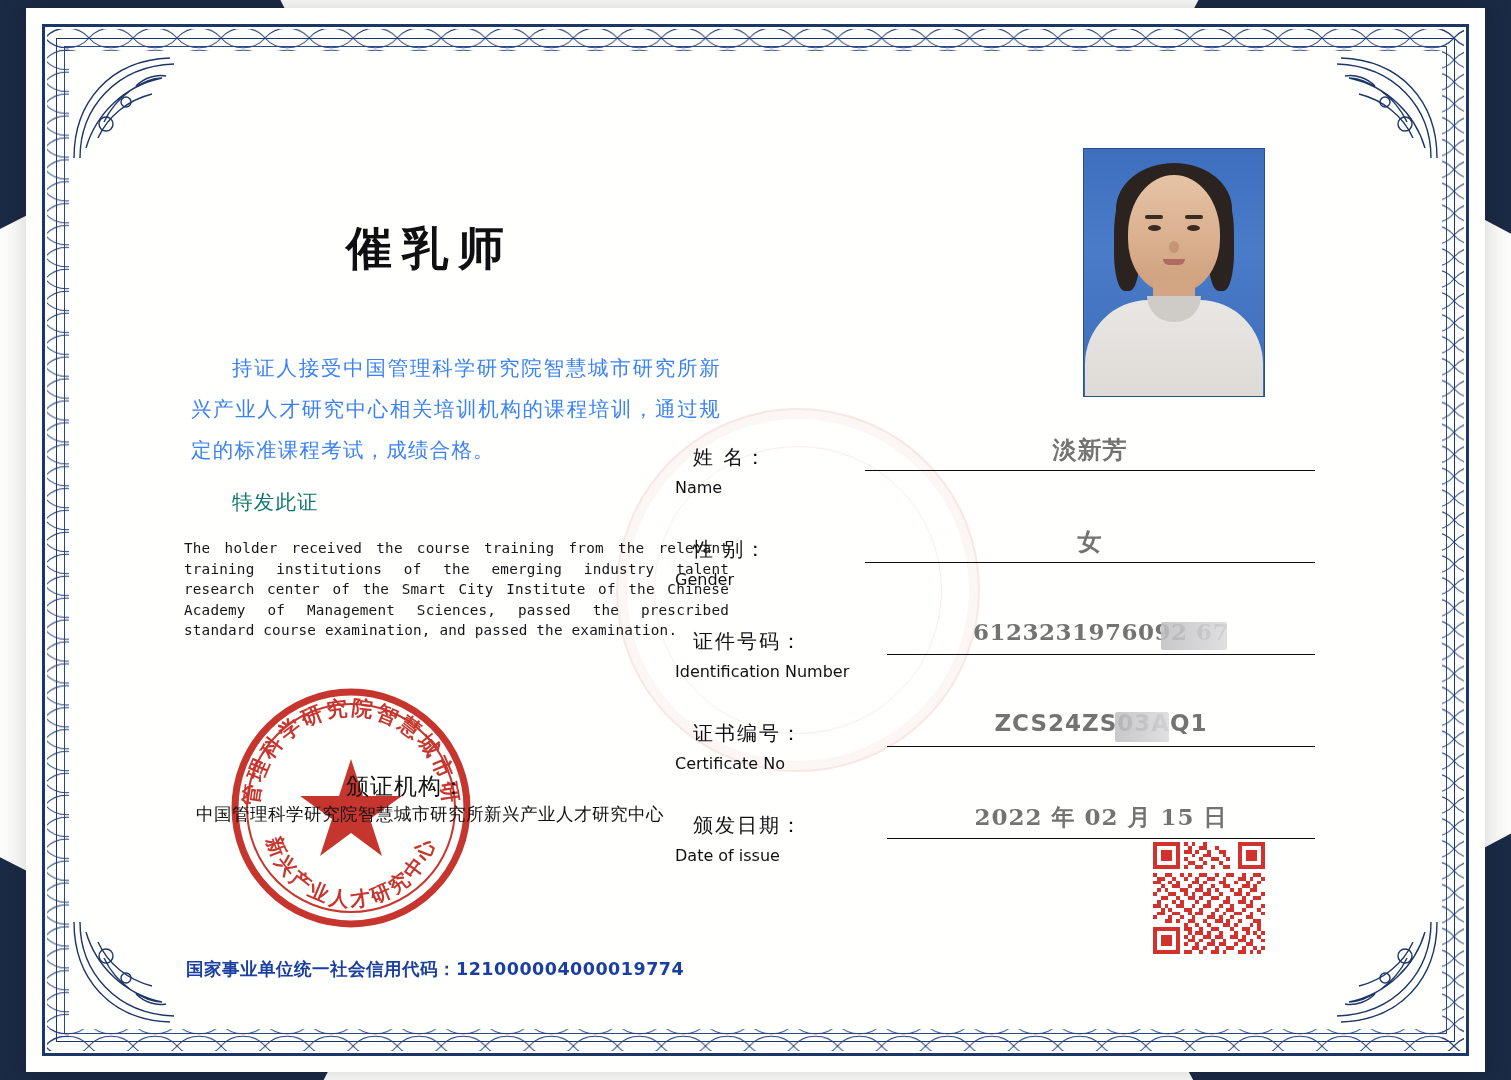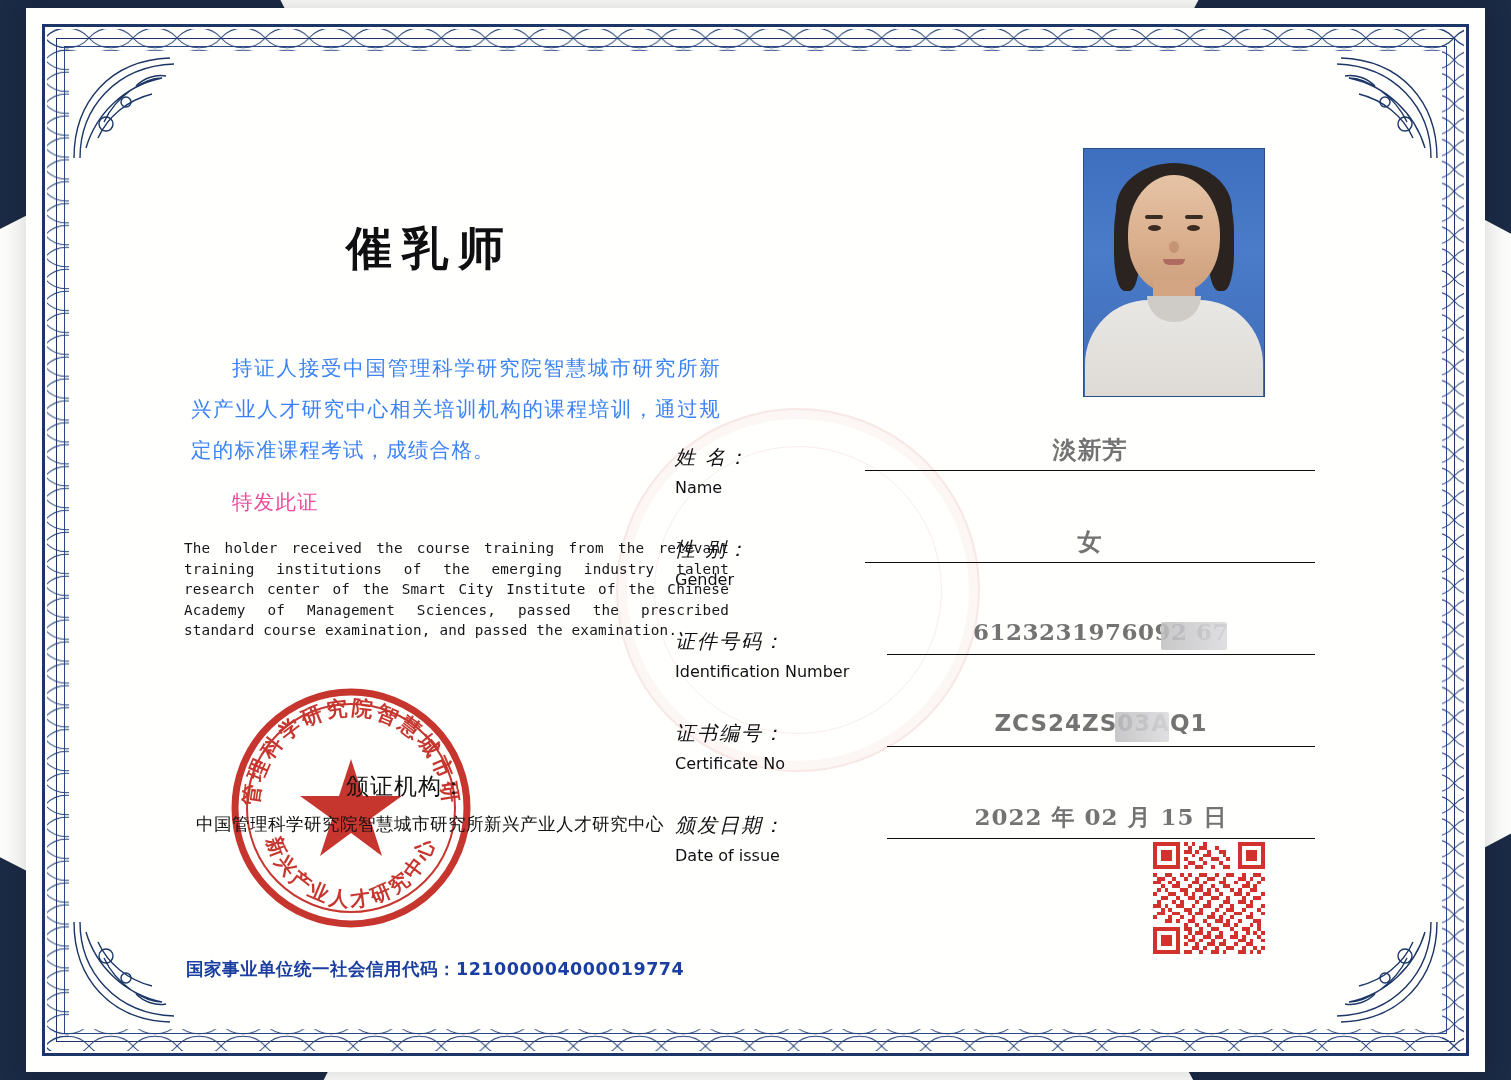--- a/index.html
+++ b/index.html
@@ -81,21 +81,21 @@
     position:absolute;left:95px;top:280px;width:530px;
     font-family:"DejaVu Serif", serif;
     font-size:20.5px;line-height:41px;color:#3b82f6;
     letter-spacing:1.2px;
     text-align:justify;
   }
   .body-cn .indent{ text-indent:2em; display:block;}
   .issue-line{
     position:absolute;left:95px;top:420px;width:530px;
     font-family:"DejaVu Serif", serif;
-    font-size:20.5px;color:#ec4899;letter-spacing:1.2px;
+    font-size:20.5px;color:#0f766e;letter-spacing:1.2px;
     text-indent:2em;
   }
 
   .body-en{
     position:absolute;left:88px;top:470px;width:545px;
     font-family:"DejaVu Sans Mono", monospace;
     font-size:14.3px;line-height:20.5px;color:#15151a;
     text-align:justify;
     letter-spacing:.2px;
   }
@@ -106,21 +106,21 @@
     position:absolute;left:130px;top:615px;width:250px;height:250px;
     pointer-events:none;
   }
   .seal svg{width:100%;height:100%;}
 
   .issuer{
     position:absolute;left:100px;top:695px;width:560px;
     font-family:"DejaVu Serif", serif;color:#111;
   }
   .issuer .lbl{font-size:23px;letter-spacing:1px;margin-left:150px;margin-top:8px;}
-  .issuer .org{font-size:17.5px;letter-spacing:.5px;margin-top:10px;}
+  .issuer .org{font-size:17.5px;letter-spacing:.5px;}
 
   .footer{
     position:absolute;left:90px;bottom:31px;width:680px;
   }
   .footer .line1{
     font-family:"DejaVu Sans", sans-serif;
     font-size:17.5px;font-weight:700;color:#1b3fa0;letter-spacing:.5px;
   }
   .footer .line2{
     margin-top:8px;
@@ -163,23 +163,23 @@
   .photo .neck{position:absolute;left:50%;transform:translateX(-50%);bottom:86px;width:42px;height:30px;background:#d4a582;}
   .photo .collar{position:absolute;left:50%;transform:translateX(-50%);bottom:74px;width:54px;height:26px;background:#cfccc7;border-radius:0 0 28px 28px;}
 
   .fields{
     position:absolute;right:100px;top:370px;width:640px;
   }
   .field{
     position:relative;height:92px;
   }
   .field .lbl-cn{
-    position:absolute;left:0;top:6px;
+    position:absolute;left:18px;top:6px;
     font-family:"DejaVu Serif", serif;
-    font-size:20px;color:#101014;letter-spacing:2px;white-space:nowrap;font-style:italic;
+    font-size:20px;color:#101014;letter-spacing:2px;white-space:nowrap;
   }
   .field .lbl-en{
     position:absolute;left:0;top:40px;
     font-family:"DejaVu Sans", sans-serif;
     font-size:16px;color:#101014;white-space:nowrap;
   }
   .field .rule{
     position:absolute;left:190px;right:0;top:32px;
     border-bottom:1.6px solid #0d0d10;
   }

